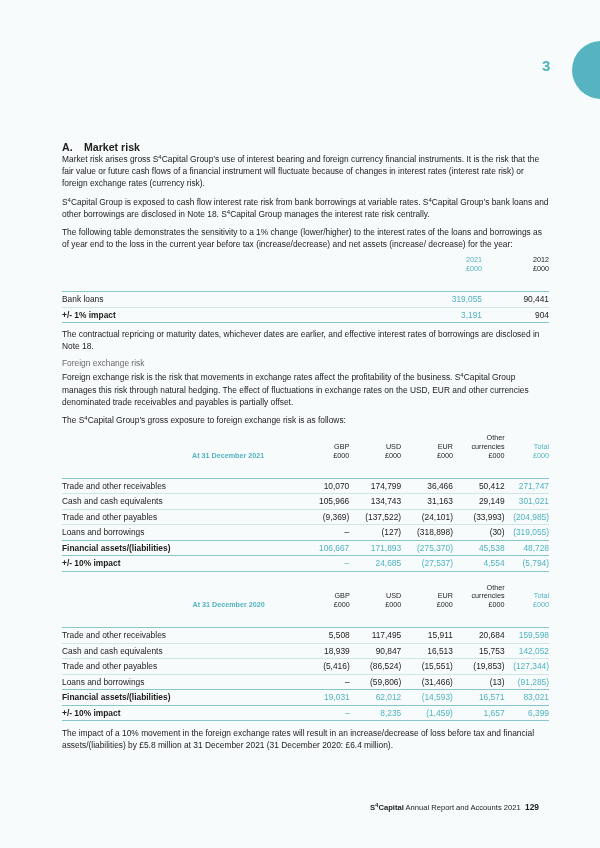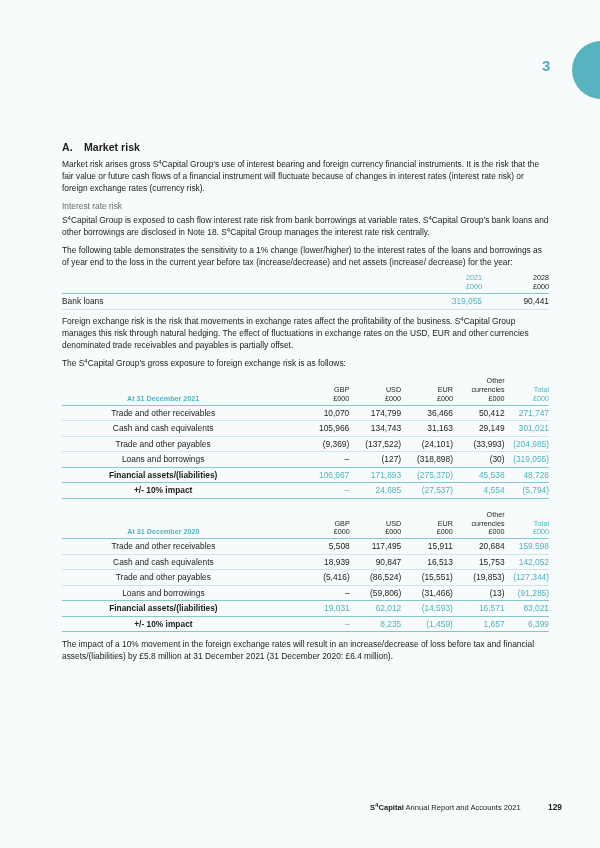--- a/index.html
+++ b/index.html
@@ -14,109 +14,115 @@
       position: absolute; top: 57px; left: 542px;
       font-size: 15px; font-weight: bold; color: #4fb3bf;
     }
     .tab-circle {
       position: absolute; top: 41px; left: 572px;
       width: 58px; height: 58px; border-radius: 50%;
       background: #55b4bf;
     }
     .content { position: absolute; left: 62px; top: 141px; width: 487px; }
     h2 {
-      font-size: 10.6px; font-weight: bold; margin-bottom: 5px;
+      font-size: 10.6px; font-weight: bold; 
     }
     h2 .lbl { display: inline-block; width: 22px; }
     p {
       font-size: 8.4px; line-height: 12.2px; margin-bottom: 6px;
     }
     h3 {
       font-size: 8.4px; font-weight: normal; color: #6a6a6a;
       margin-bottom: 3px; margin-top: 2px;
     }
     sup { font-size: 6px; vertical-align: 3px; line-height: 0; }
     .teal { color: #4fb3bf; }
 
     table { border-collapse: collapse; width: 100%; font-size: 8.4px; }
     td, th { padding: 0; }
     th { font-weight: normal; font-size: 7.2px; line-height: 8.8px; vertical-align: bottom; }
     .num { text-align: right; }
-    .hdr-row th { border-bottom: 1.5px solid #86c6ce; padding-bottom: 1px; }
+    .hdr-row th { border-bottom: 1.5px solid #86c6ce; padding-bottom: 17px; }
     .data-row td { height: 15.5px; border-bottom: 1px solid #cfe6e9; vertical-align: middle; }
     .bold-row td { font-weight: bold; }
     .sub-row td { border-bottom: 1.5px solid #86c6ce; }
     .total-row td { border-bottom: 1.5px solid #86c6ce; }
 
     .ir-table { margin-top: 6px; margin-bottom: 5px; }
     .ir-table .c1 { width: 330px; }
     .ir-table .c2 { width: 90px; }
     .ir-table .c3 { width: 67px; }
 
     .fx-table { margin-top: 8px; margin-bottom: 10px; }
     .fx-table .c0 { width: 212px; }
     .fx-table .c1 { width: 89px; }
     .fx-table .c2 { width: 53px; }
     .fx-table .c3 { width: 53px; }
     .fx-table .c4 { width: 53px; }
     .fx-table .c5 { width: 45px; }
-    .fx-table th.period { text-align: center; color: #4fb3bf; font-weight: bold; font-size: 7.2px; margin-left: 12px; }
-    .fx-table td.lbl { font-weight: normal; text-align: center; }
+    .fx-table th.period { text-align: right; color: #4fb3bf; font-weight: bold; font-size: 7.2px; margin-left: 12px; }
+    .fx-table td.lbl { font-weight: normal; }
     .fx-table .bold-row td.lbl { font-weight: bold; }
     .fx-table .bold-row td { font-weight: normal; }
     .fx-table .bold-row td.lbl { font-weight: bold; }
     .ir-table .bold-row td { font-weight: normal; }
     .ir-table .bold-row td.lbl { font-weight: bold; }
 
     .footer {
       position: absolute; top: 803px; left: 370px;
       font-size: 7.6px;
     }
     .footer .brand { font-weight: bold; }
     .page-num {
-      position: absolute; top: 802px; left: 548px;
+      position: absolute; top: 802px; left: 525px;
       font-size: 8.4px; font-weight: bold;
     }
   </style>
 </head>
 <body>
 
 <div class="page">
   <div class="section-num">3</div>
   <div class="tab-circle"></div>
 
   <div class="content">
     <h2><span class="lbl">A.</span><span>Market risk</span></h2>
     <p><span>Market risk arises gross S</span><sup>4</sup><span>Capital Group’s use of interest bearing and foreign currency financial instruments. It is the risk that the fair value or future cash flows of a financial instrument will fluctuate because of changes in interest rates (interest rate risk) or foreign exchange rates (currency risk).</span></p>
 
-    <h3>Interest rate risk</h3>
     <p><span>S</span><sup>4</sup><span>Capital Group is exposed to cash flow interest rate risk from bank borrowings at variable rates. S</span><sup>4</sup><span>Capital Group’s bank loans and other borrowings are disclosed in Note 18. S</span><sup>4</sup><span>Capital Group manages the interest rate risk centrally.</span></p>
     <p>The following table demonstrates the sensitivity to a 1% change (lower/higher) to the interest rates of the loans and borrowings as of year end to the loss in the current year before tax (increase/decrease) and net assets (increase/ decrease) for the year:</p>
 
     <table class="ir-table">
       <colgroup>
           <col class="c1">
           <col class="c2">
           <col class="c3">
         </colgroup>
       <tbody>
           <tr class="hdr-row">
         <th></th>
         <th class="num teal"><span>2021</span><br><span>£000</span></th>
-        <th class="num"><span>2028</span><br><span>£000</span></th>
+        <th class="num"><span>2012</span><br><span>£000</span></th>
       </tr>
       <tr class="data-row">
         <td class="lbl">Bank loans</td>
         <td class="num teal">319,055</td>
         <td class="num">90,441</td>
       </tr>
+      <tr class="data-row bold-row total-row">
+        <td class="lbl">+/- 1% impact</td>
+        <td class="num teal">3,191</td>
+        <td class="num">904</td>
+      </tr>
     </tbody>
       </table>
 
-
+    <p>The contractual repricing or maturity dates, whichever dates are earlier, and effective interest rates of borrowings are disclosed in Note 18.</p>
+
+    <h3>Foreign exchange risk</h3>
     <p><span>Foreign exchange risk is the risk that movements in exchange rates affect the profitability of the business. S</span><sup>4</sup><span>Capital Group manages this risk through natural hedging. The effect of fluctuations in exchange rates on the USD, EUR and other currencies denominated trade receivables and payables is partially offset.</span></p>
     <p><span>The S</span><sup>4</sup><span>Capital Group’s gross exposure to foreign exchange risk is as follows:</span></p>
 
     <table class="fx-table">
       <colgroup>
           <col class="c0">
           <col class="c1">
           <col class="c2">
           <col class="c3">
           <col class="c4">

